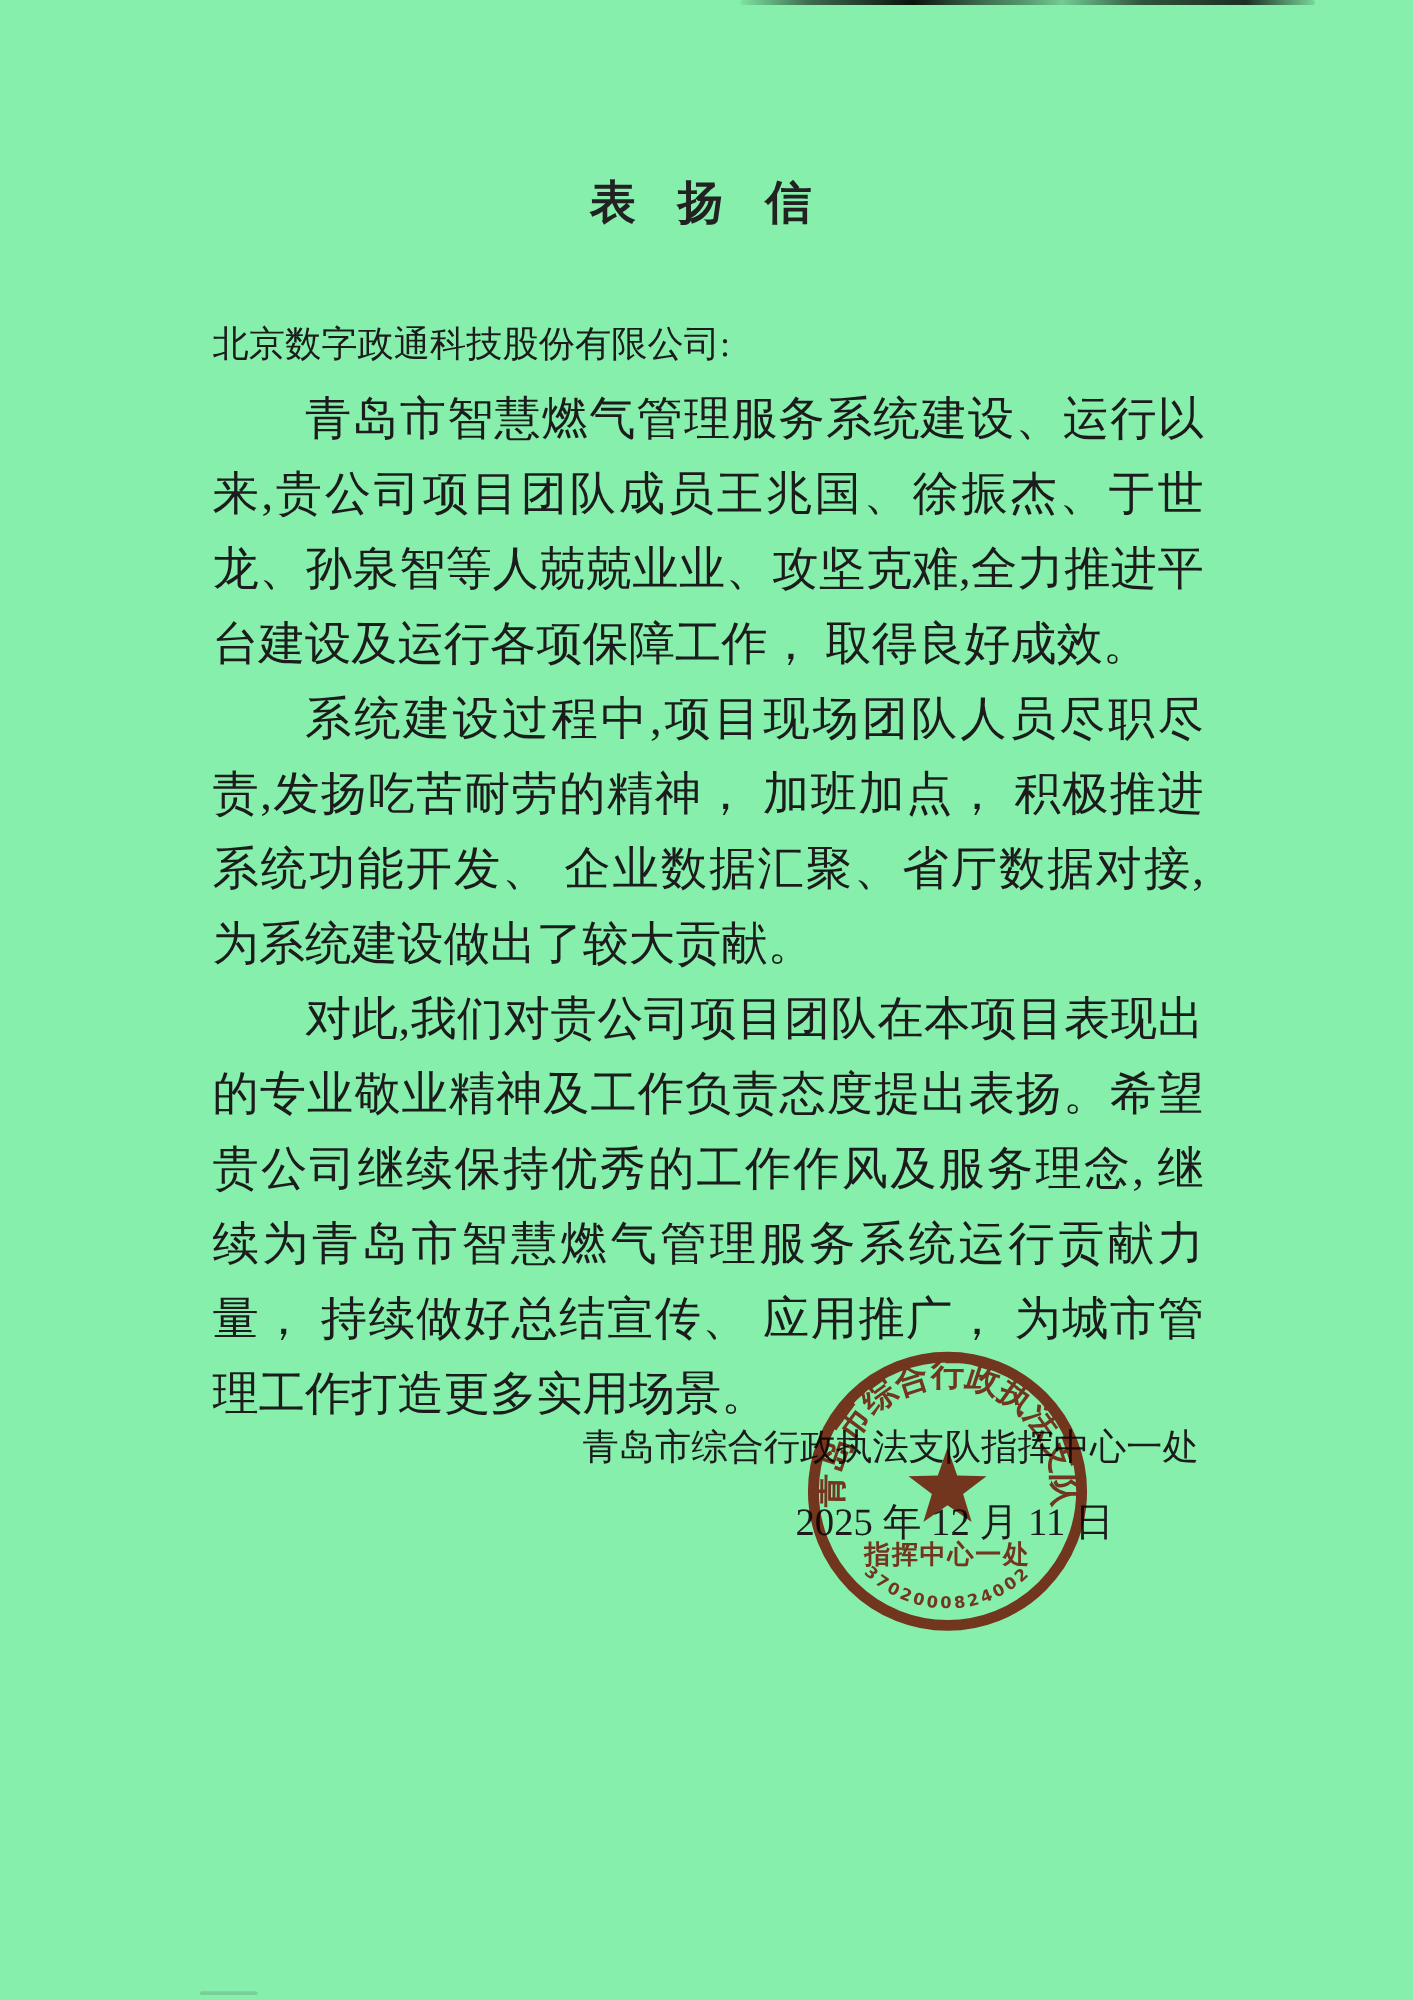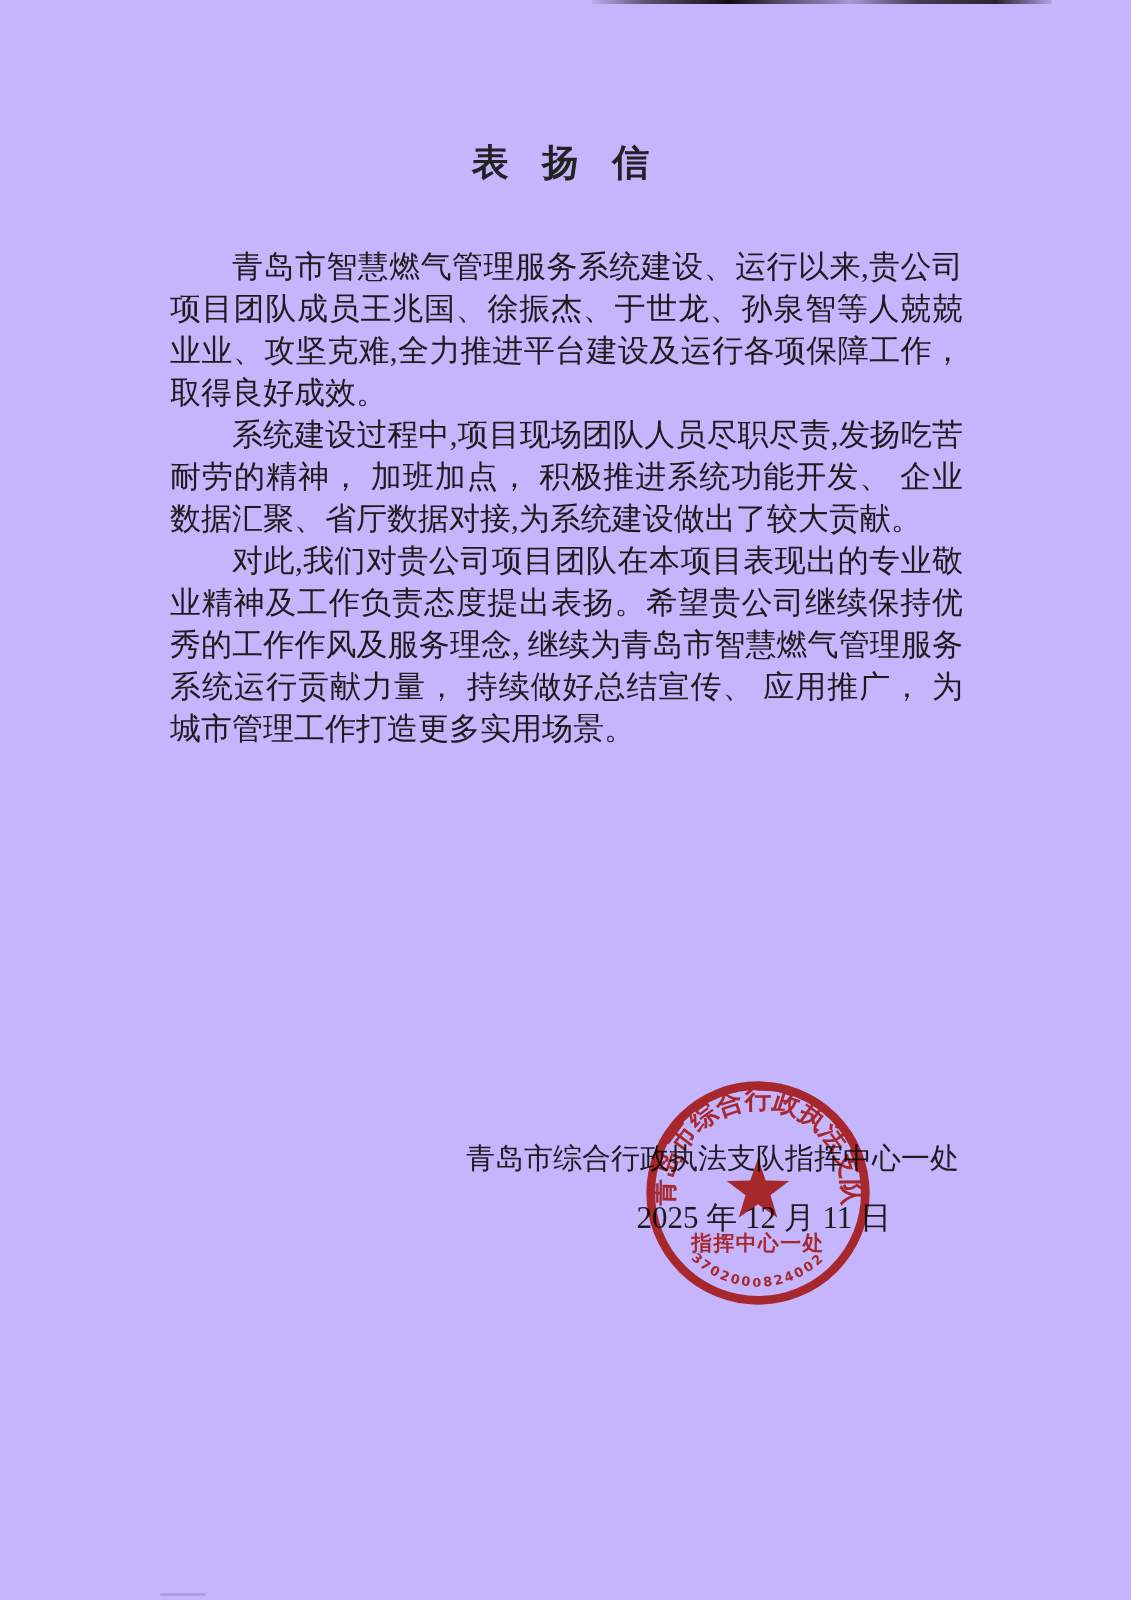--- a/index.html
+++ b/index.html
@@ -2,21 +2,21 @@
 <html><head>
 <meta charset="utf-8">
 <style>
   * { margin: 0; padding: 0; box-sizing: border-box; }
   html, body { background: #e8e8e8; }
   .page {
     position: relative;
     width: 1131px;
     height: 1600px;
     margin: 0 auto;
-    background: #c4b5fd;
+    background: #86efac;
     font-family: "Liberation Serif", "DejaVu Serif", serif;
     color: #1c1c1c;
     overflow: hidden;
   }
   .scan-line-top {
     position: absolute;
     top: 0; left: 592px;
     width: 460px; height: 4px;
     background: linear-gradient(90deg,
       rgba(0,0,0,0.05) 0%, rgba(0,0,0,0.55) 12%, rgba(0,0,0,0.92) 30%,
@@ -44,22 +44,22 @@
     letter-spacing: 12px;
     line-height: 50px;
     color: #222;
   }
   .body-text { margin-top: 58px; }
   .salutation {
     font-size: 29px;
     line-height: 60px;
   }
   .para {
-    font-size: 31px;
-    line-height: 42px;
+    font-size: 37px;
+    line-height: 60px;
     text-indent: 2em;
     text-align: justify;
     text-justify: inter-character;
   }
   .signature-block {
     position: absolute;
     left: 170px;
     width: 793px;
     top: 1128px;
   }
@@ -89,20 +89,21 @@
 </head>
 <body>
 
 <div class="page">
 
   <div class="scan-line-top"></div>
 
   <div class="content">
     <h1 class="title">表 扬 信</h1>
     <div class="body-text">
+      <p class="salutation">北京数字政通科技股份有限公司:</p>
       <p class="para">青岛市智慧燃气管理服务系统建设、运行以来,贵公司项目团队成员王兆国、徐振杰、于世龙、孙泉智等人兢兢业业、攻坚克难,全力推进平台建设及运行各项保障工作， 取得良好成效。</p>
       <p class="para">系统建设过程中,项目现场团队人员尽职尽责,发扬吃苦耐劳的精神， 加班加点， 积极推进系统功能开发、 企业数据汇聚、省厅数据对接,为系统建设做出了较大贡献。</p>
       <p class="para">对此,我们对贵公司项目团队在本项目表现出的专业敬业精神及工作负责态度提出表扬。希望贵公司继续保持优秀的工作作风及服务理念, 继续为青岛市智慧燃气管理服务系统运行贡献力量， 持续做好总结宣传、 应用推广， 为城市管理工作打造更多实用场景。</p>
     </div>
   </div>
 
   <div class="signature-block">
     <p class="signature">青岛市综合行政执法支队指挥中心一处</p>
     <p class="date">2025 年 12 月 11 日</p>
   </div>

